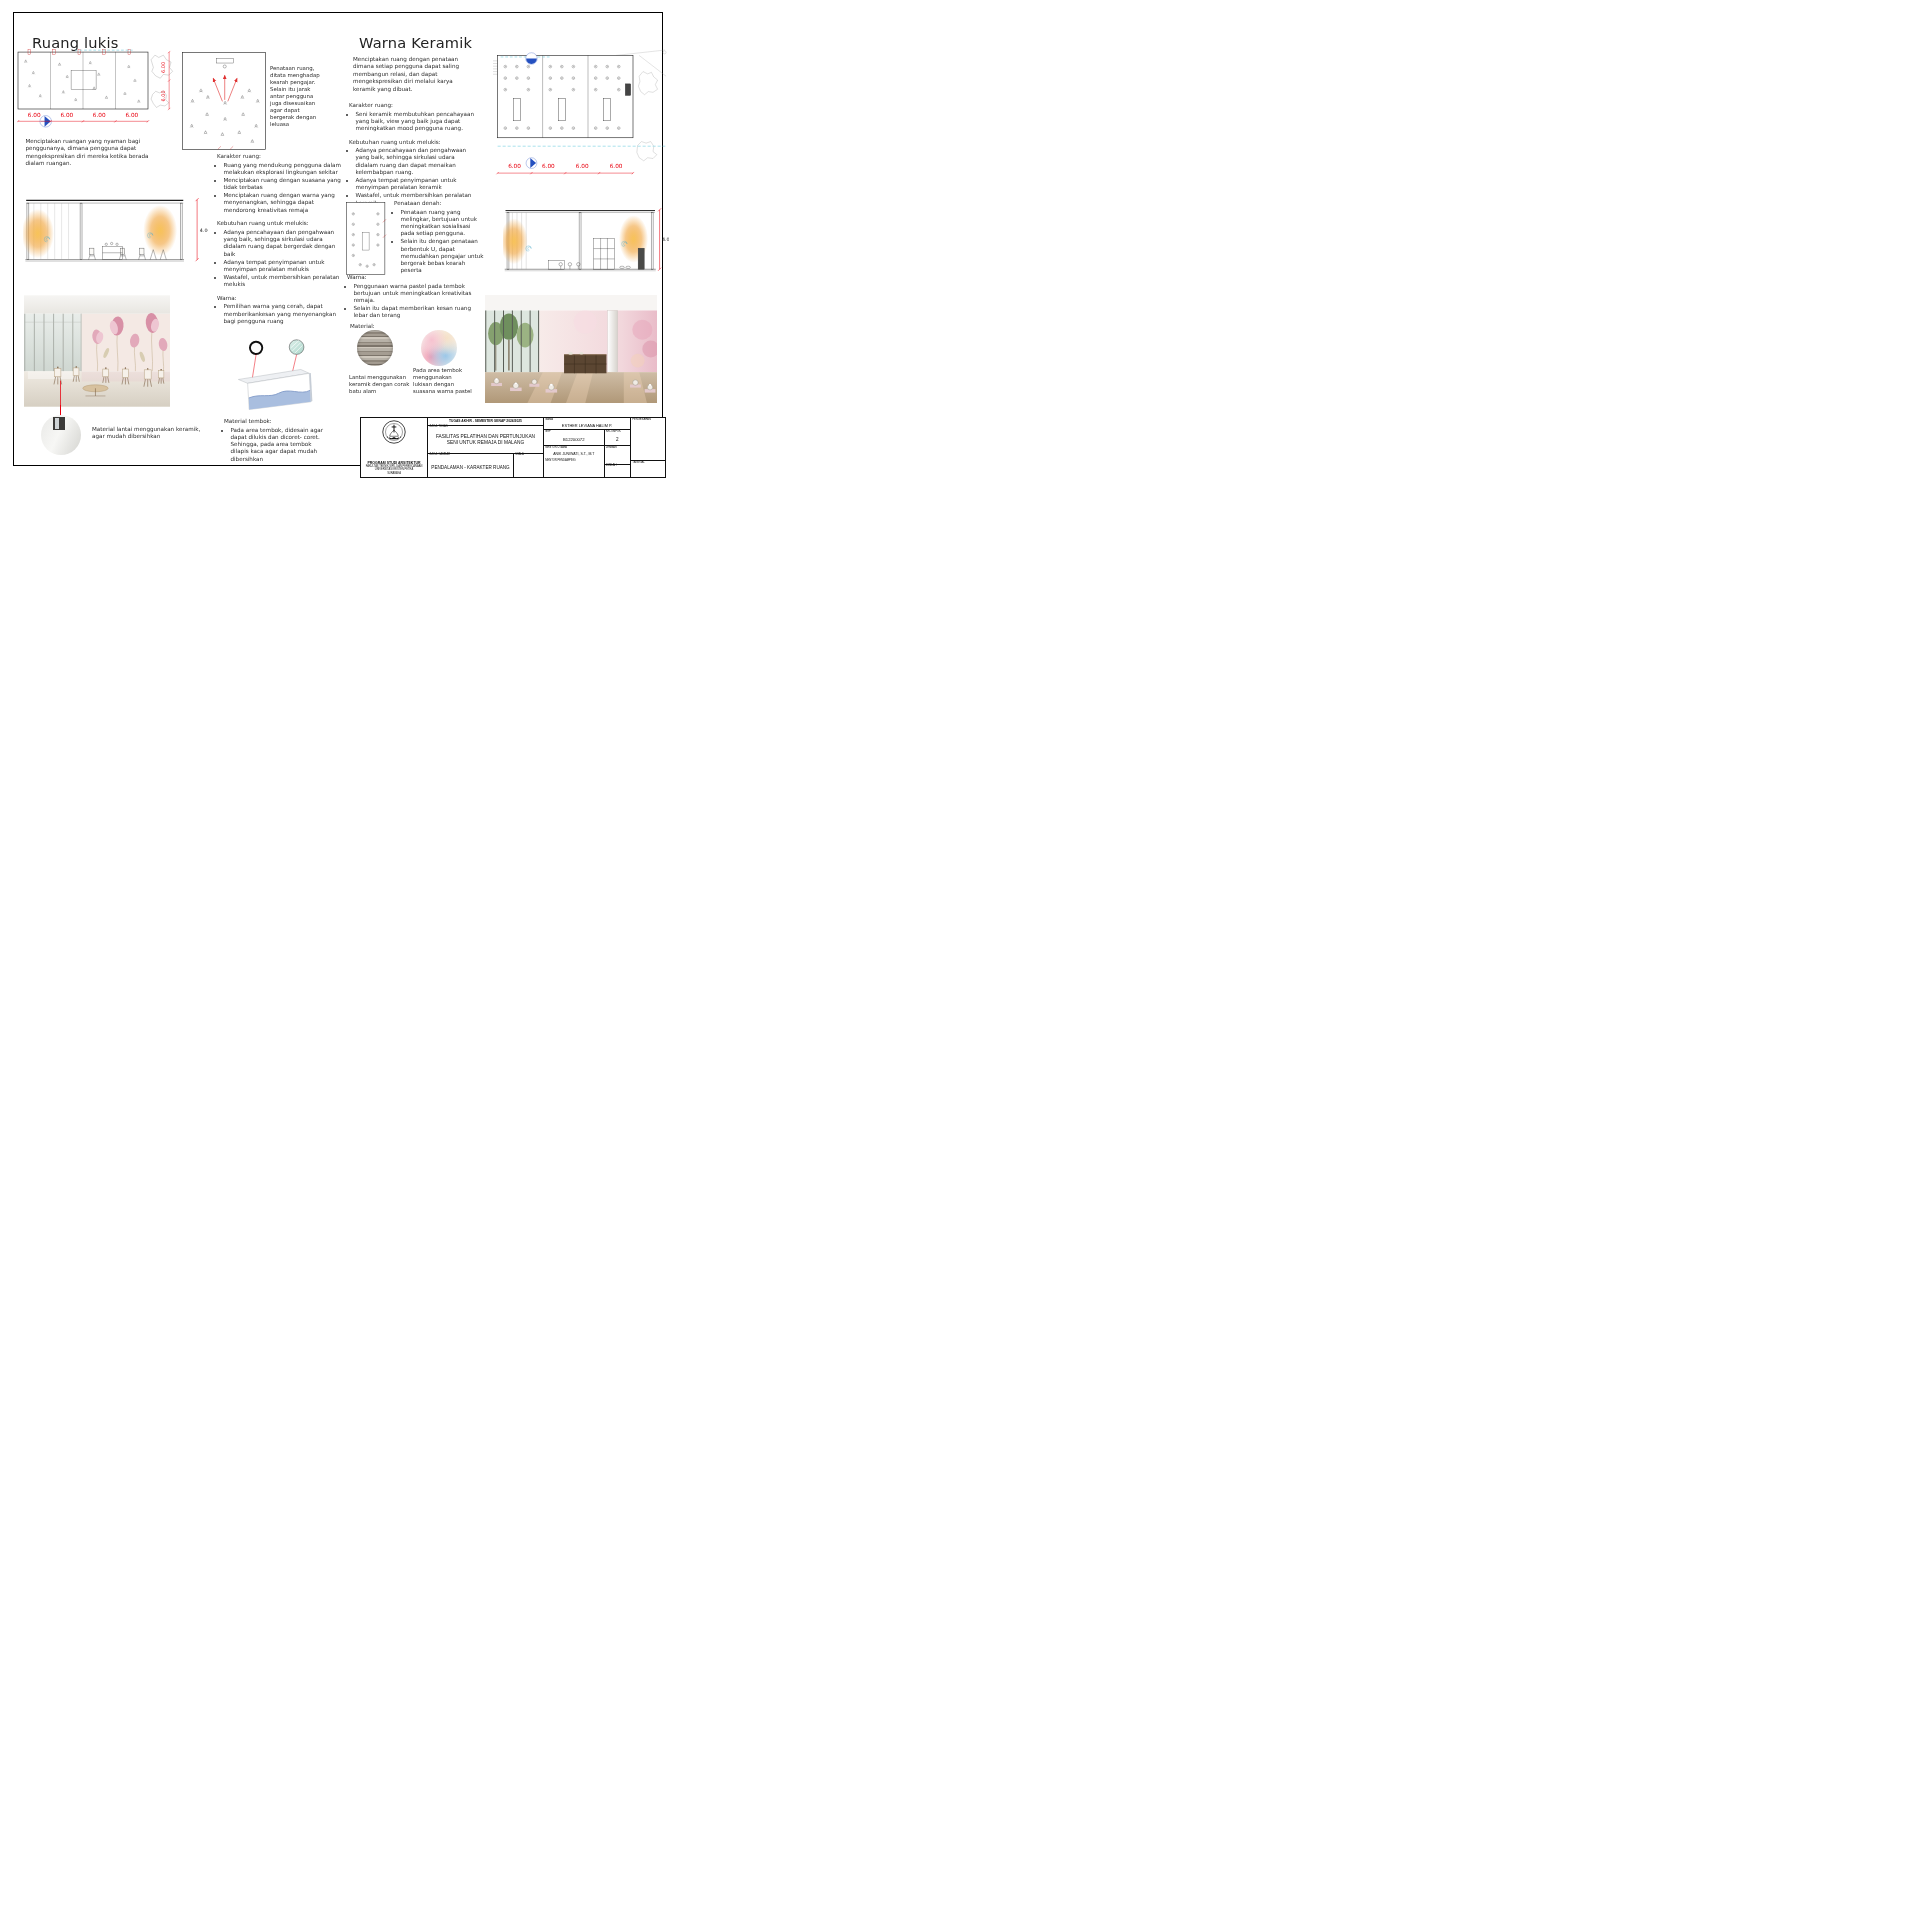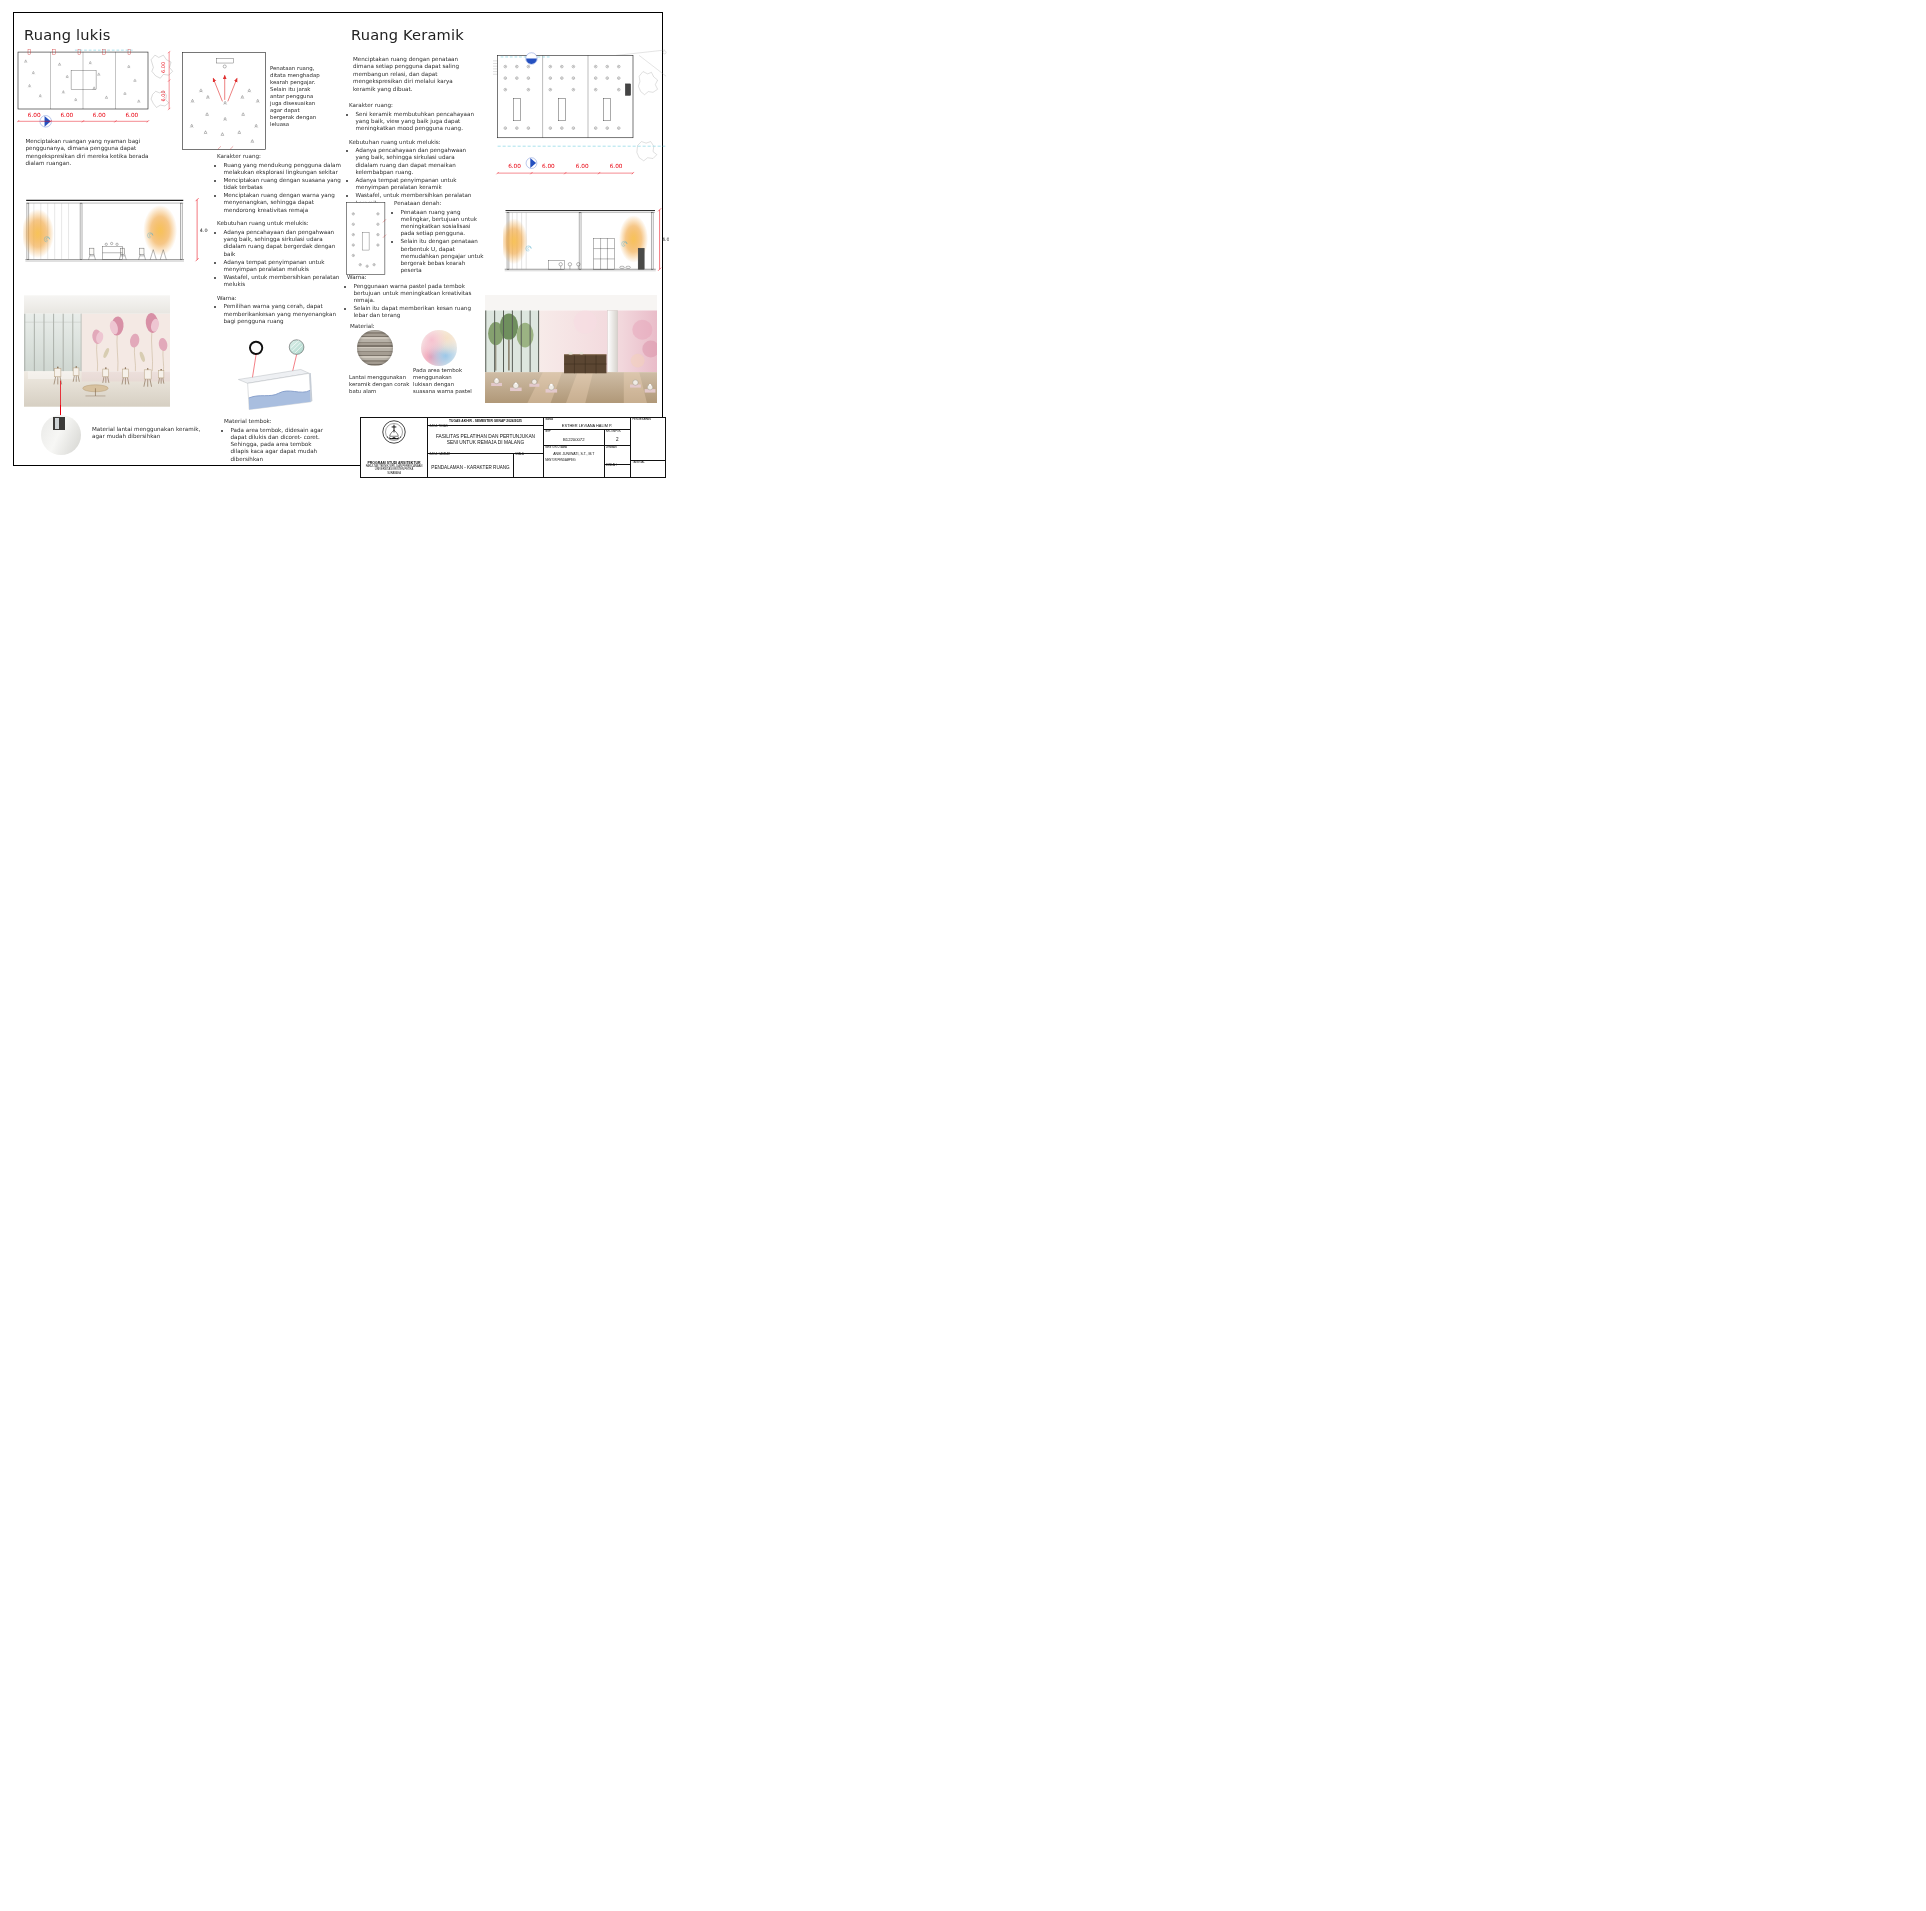--- a/index.html
+++ b/index.html
@@ -1,20 +1,20 @@
 <!DOCTYPE html>
 <html style="font-size:6.2px"><head>
 <meta charset="utf-8">
 <style>
   html,body{margin:0;padding:0;background:#fff;}
   .board{position:relative;width:676px;height:478px;background:#fff;overflow:hidden;
          font-family:"DejaVu Sans","Liberation Sans",sans-serif;color:#2b2b2b;}
   .abs{position:absolute;}
   .sheet{position:absolute;left:13px;top:11.6px;right:13px;bottom:11.6px;border:0.8px solid #000;}
-  h1.title{margin:4px;font-size:14.6px;font-weight:400;color:#222;letter-spacing:0.2px;}
+  h1.title{margin:12px;font-size:14.6px;font-weight:400;color:#222;letter-spacing:0.2px;}
   p{margin:0;}
   .body-text{font-size:5.6px;line-height:1.32;}
   .small-note{font-size:5.4px;line-height:1.3;}
   .head{font-size:5.6px;line-height:1.32;margin:0 0 1.2px 0;}
   ul{margin:0;padding-left:6.5px;list-style:disc;}
   li{margin:0 0 0.8px 0;font-size:5.6px;line-height:1.3;}
   svg text{font-family:"DejaVu Sans",sans-serif;}
   .dim{fill:#e8000f;font-size:15px;}
   .dimv{fill:#e8000f;font-size:13px;}
   .secdim{fill:#1a1a1a;font-size:12.5px;}
@@ -66,21 +66,21 @@
   .tb .prog1{font-weight:bold;font-size:3.5px;text-align:center;line-height:1.25;}
   .tb .prog2{font-size:2.6px;text-align:center;line-height:1.3;}
 </style>
 </head>
 <body>
 
 <div class="board">
   <div class="sheet"></div>
 
   <h1 class="title abs" style="left:20px;top:21.6px;">Ruang lukis</h1>
-  <h1 class="title abs" style="left:347px;top:21.6px;">Ruang Keramik</h1>
+  <h1 class="title abs" style="left:347px;top:21.6px;">Warna Keramik</h1>
 
   <svg class="abs" style="left:17.3px;top:49px;" width="162" height="80" viewBox="0 0 420 208">
     <defs>
       <g id="eL">
           <circle r="2.2" fill="none" stroke="#333" stroke-width="0.7"></circle>
           <path d="M0,-2.2 L0,-4.2 M-1.8,1.4 L-3.4,3.6 M1.8,1.4 L3.4,3.6" stroke="#333" stroke-width="0.7"></path>
         </g>
     </defs>
     <g>
       <rect x="2" y="8" width="338" height="148" fill="#fff" stroke="#222" stroke-width="1.6"></rect>

